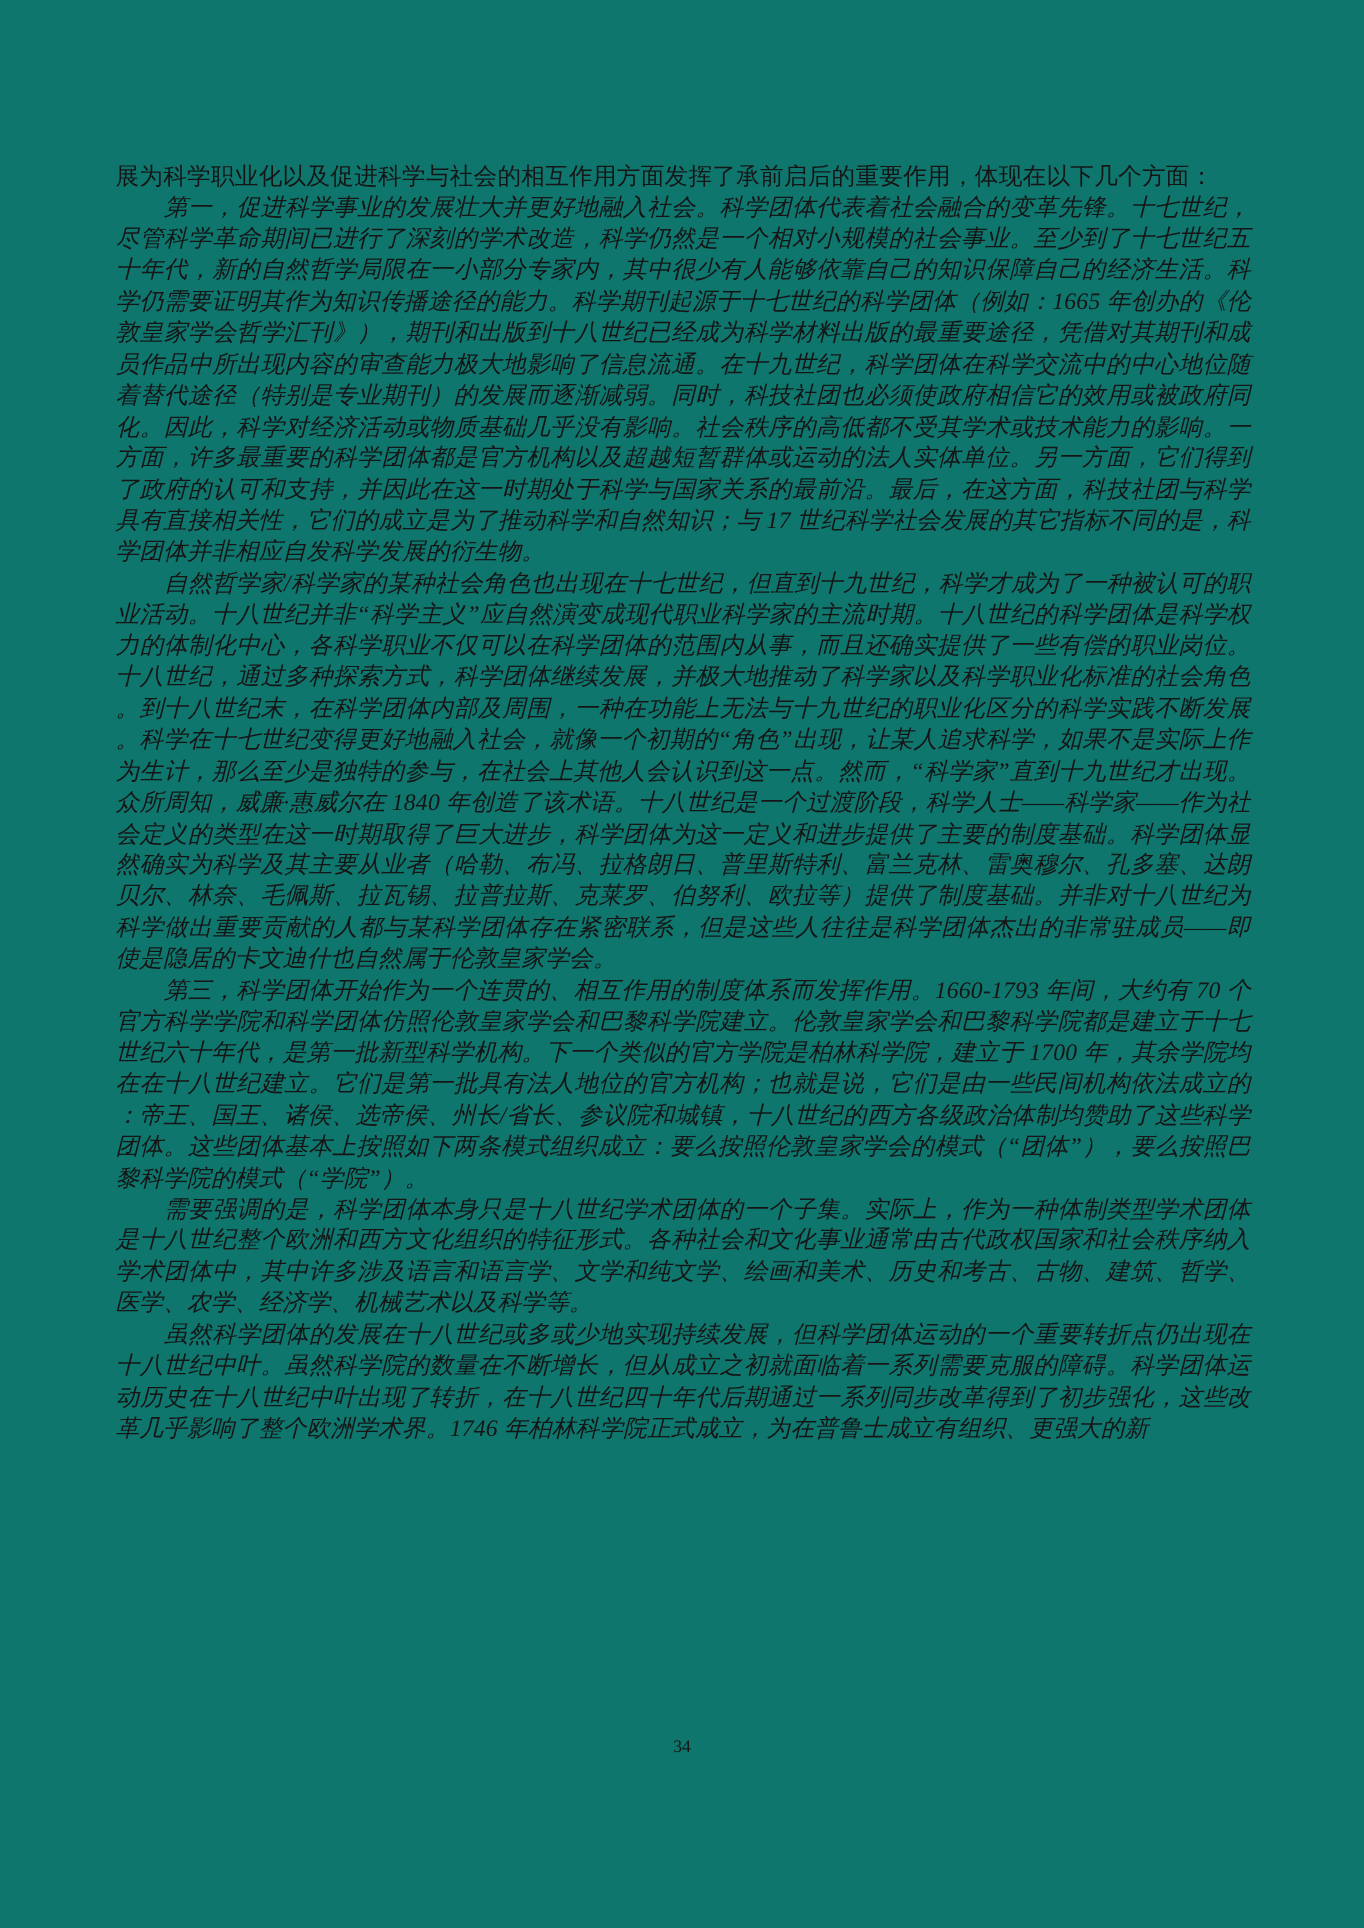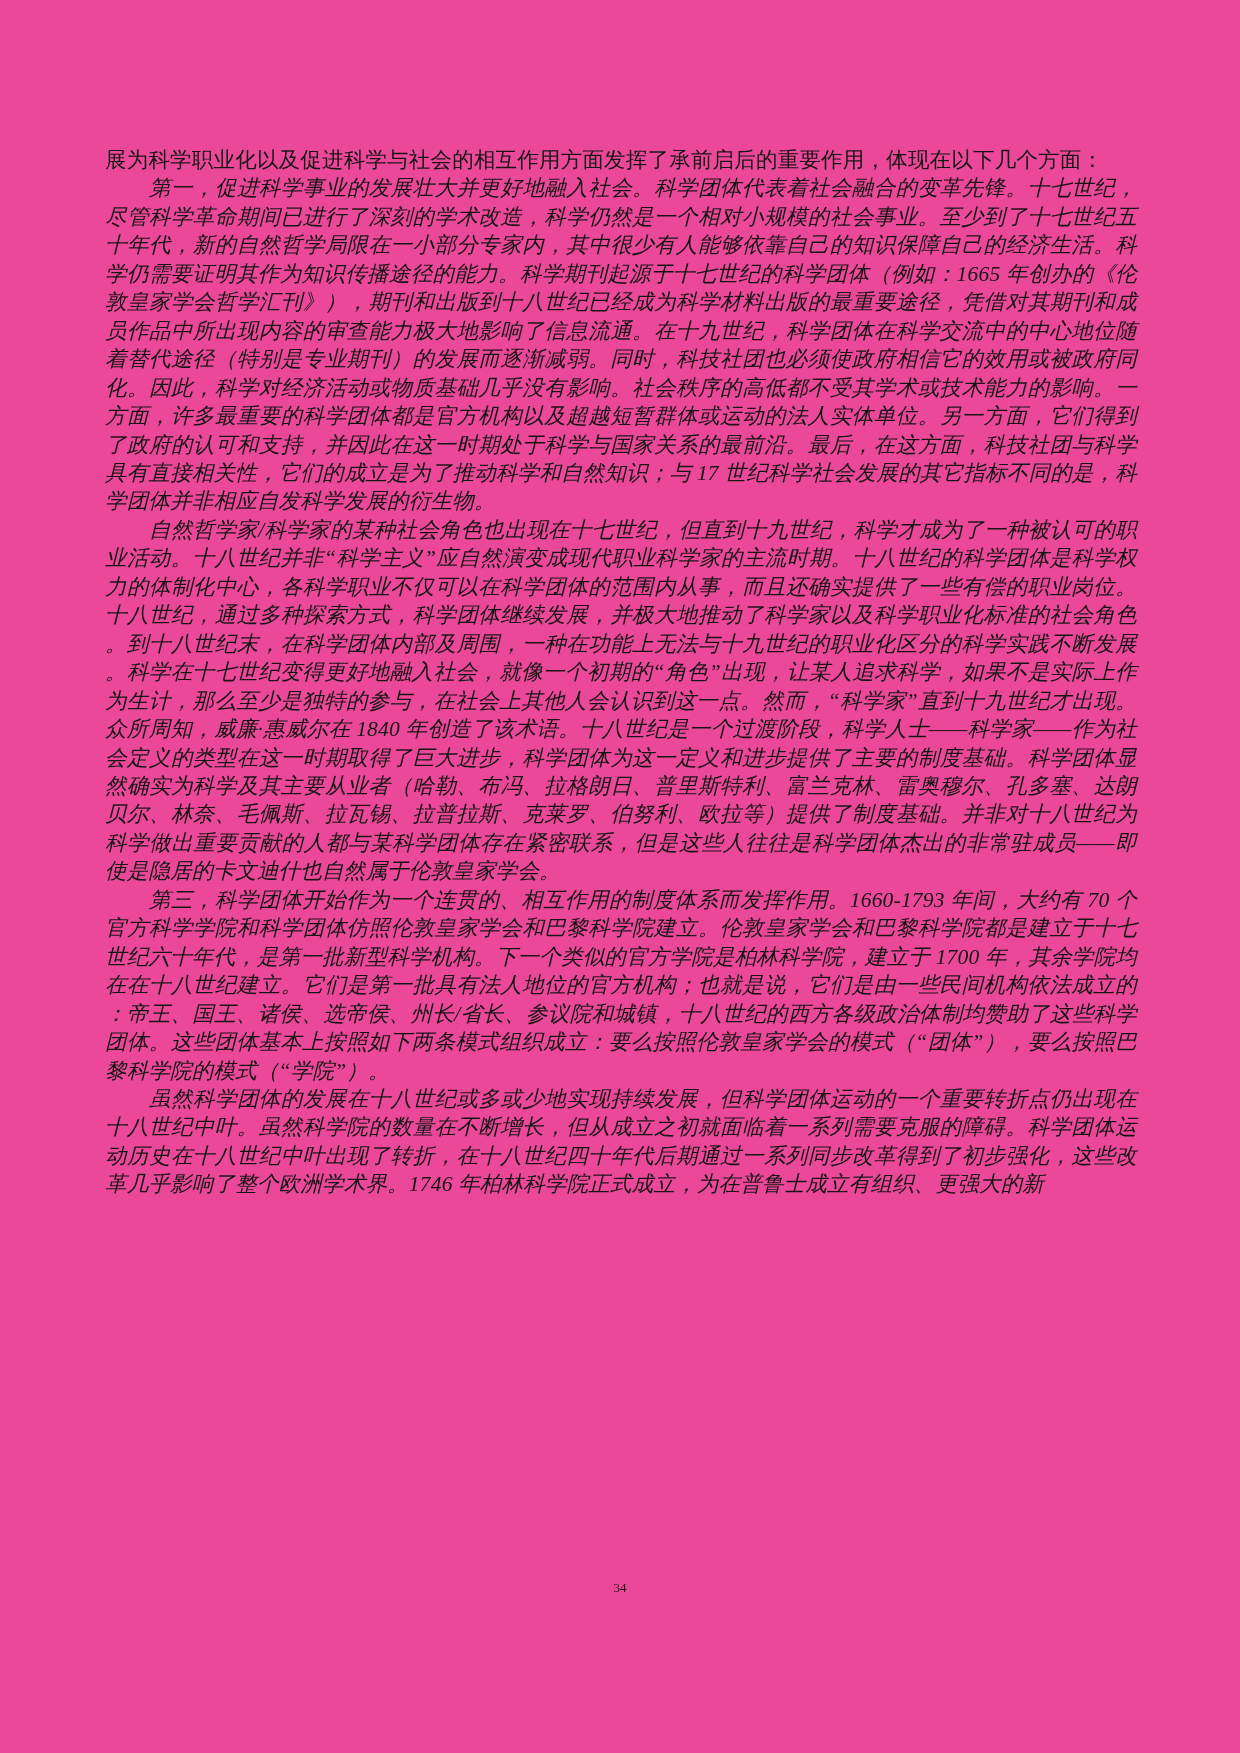--- a/index.html
+++ b/index.html
@@ -5,21 +5,21 @@
   html, body {
     margin: 0;
     padding: 0;
     background: #e8e8e8;
   }
   .page {
     position: relative;
     width: 1240px;
     height: 1753px;
     margin: 0 auto;
-    background: #ec4899;
+    background: #0f766e;
     color: #151515;
     font-family: "Liberation Serif", "DejaVu Serif", serif;
     overflow: hidden;
   }
   .textblock {
     position: absolute;
     left: 105px;
     top: 146px;
     width: 1032px;
     text-align: justify;
@@ -36,29 +36,30 @@
   .textblock p.indent {
     text-indent: 2.05em;
     font-style: italic;
   }
   .pagenum {
     position: absolute;
     top: 1580px;
     left: 0;
     width: 100%;
     text-align: center;
-    font-size: 13px;
+    font-size: 16px;
     color: #151515;
   }
 </style>
 </head>
 <body>
 
 <div class="page">
   <div class="textblock">
     <p>展为科学职业化以及促进科学与社会的相互作用方面发挥了承前启后的重要作用，体现在以下几个方面：</p>
     <p class="indent">第一，促进科学事业的发展壮大并更好地融入社会。科学团体代表着社会融合的变革先锋。十七世纪，尽管科学革命期间已进行了深刻的学术改造，科学仍然是一个相对小规模的社会事业。至少到了十七世纪五十年代，新的自然哲学局限在一小部分专家内，其中很少有人能够依靠自己的知识保障自己的经济生活。科学仍需要证明其作为知识传播途径的能力。科学期刊起源于十七世纪的科学团体（例如：1665 年创办的《伦敦皇家学会哲学汇刊》），期刊和出版到十八世纪已经成为科学材料出版的最重要途径，凭借对其期刊和成员作品中所出现内容的审查能力极大地影响了信息流通。在十九世纪，科学团体在科学交流中的中心地位随着替代途径（特别是专业期刊）的发展而逐渐减弱。同时，科技社团也必须使政府相信它的效用或被政府同化。因此，科学对经济活动或物质基础几乎没有影响。社会秩序的高低都不受其学术或技术能力的影响。一方面，许多最重要的科学团体都是官方机构以及超越短暂群体或运动的法人实体单位。另一方面，它们得到了政府的认可和支持，并因此在这一时期处于科学与国家关系的最前沿。最后，在这方面，科技社团与科学具有直接相关性，它们的成立是为了推动科学和自然知识；与 17 世纪科学社会发展的其它指标不同的是，科学团体并非相应自发科学发展的衍生物。</p>
     <p class="indent">自然哲学家/科学家的某种社会角色也出现在十七世纪，但直到十九世纪，科学才成为了一种被认可的职业活动。十八世纪并非“科学主义”应自然演变成现代职业科学家的主流时期。十八世纪的科学团体是科学权力的体制化中心，各科学职业不仅可以在科学团体的范围内从事，而且还确实提供了一些有偿的职业岗位。十八世纪，通过多种探索方式，科学团体继续发展，并极大地推动了科学家以及科学职业化标准的社会角色。到十八世纪末，在科学团体内部及周围，一种在功能上无法与十九世纪的职业化区分的科学实践不断发展。科学在十七世纪变得更好地融入社会，就像一个初期的“角色”出现，让某人追求科学，如果不是实际上作为生计，那么至少是独特的参与，在社会上其他人会认识到这一点。然而，“科学家”直到十九世纪才出现。众所周知，威廉·惠威尔在 1840 年创造了该术语。十八世纪是一个过渡阶段，科学人士——科学家——作为社会定义的类型在这一时期取得了巨大进步，科学团体为这一定义和进步提供了主要的制度基础。科学团体显然确实为科学及其主要从业者（哈勒、布冯、拉格朗日、普里斯特利、富兰克林、雷奥穆尔、孔多塞、达朗贝尔、林奈、毛佩斯、拉瓦锡、拉普拉斯、克莱罗、伯努利、欧拉等）提供了制度基础。并非对十八世纪为科学做出重要贡献的人都与某科学团体存在紧密联系，但是这些人往往是科学团体杰出的非常驻成员——即使是隐居的卡文迪什也自然属于伦敦皇家学会。</p>
     <p class="indent">第三，科学团体开始作为一个连贯的、相互作用的制度体系而发挥作用。1660-1793 年间，大约有 70 个官方科学学院和科学团体仿照伦敦皇家学会和巴黎科学院建立。伦敦皇家学会和巴黎科学院都是建立于十七世纪六十年代，是第一批新型科学机构。下一个类似的官方学院是柏林科学院，建立于 1700 年，其余学院均在在十八世纪建立。它们是第一批具有法人地位的官方机构；也就是说，它们是由一些民间机构依法成立的：帝王、国王、诸侯、选帝侯、州长/省长、参议院和城镇，十八世纪的西方各级政治体制均赞助了这些科学团体。这些团体基本上按照如下两条模式组织成立：要么按照伦敦皇家学会的模式（“团体”），要么按照巴黎科学院的模式（“学院”）。</p>
+    <p class="indent">需要强调的是，科学团体本身只是十八世纪学术团体的一个子集。实际上，作为一种体制类型学术团体是十八世纪整个欧洲和西方文化组织的特征形式。各种社会和文化事业通常由古代政权国家和社会秩序纳入学术团体中，其中许多涉及语言和语言学、文学和纯文学、绘画和美术、历史和考古、古物、建筑、哲学、医学、农学、经济学、机械艺术以及科学等。</p>
     <p class="indent">虽然科学团体的发展在十八世纪或多或少地实现持续发展，但科学团体运动的一个重要转折点仍出现在十八世纪中叶。虽然科学院的数量在不断增长，但从成立之初就面临着一系列需要克服的障碍。科学团体运动历史在十八世纪中叶出现了转折，在十八世纪四十年代后期通过一系列同步改革得到了初步强化，这些改革几乎影响了整个欧洲学术界。1746 年柏林科学院正式成立，为在普鲁士成立有组织、更强大的新</p>
   </div>
   <div class="pagenum">34</div>
 </div>
 
 </body></html>

